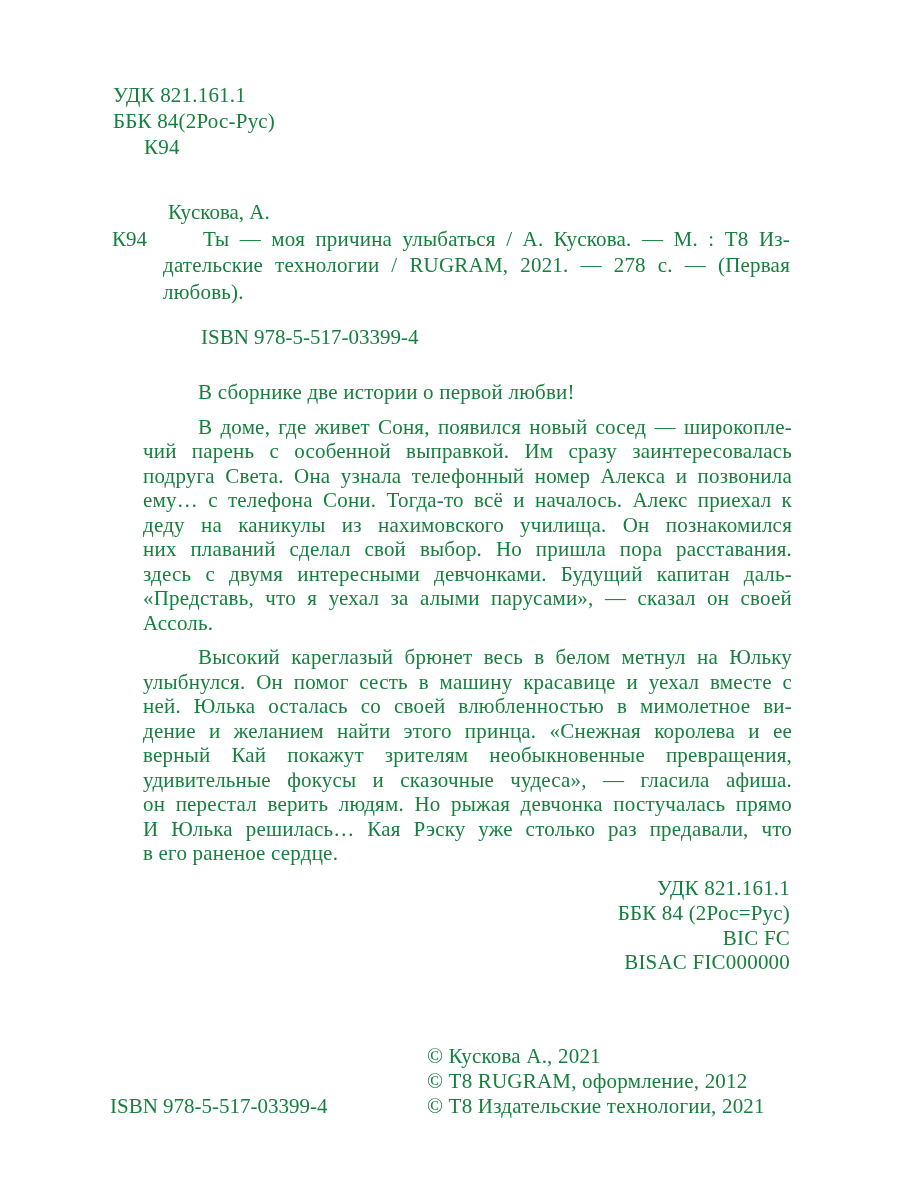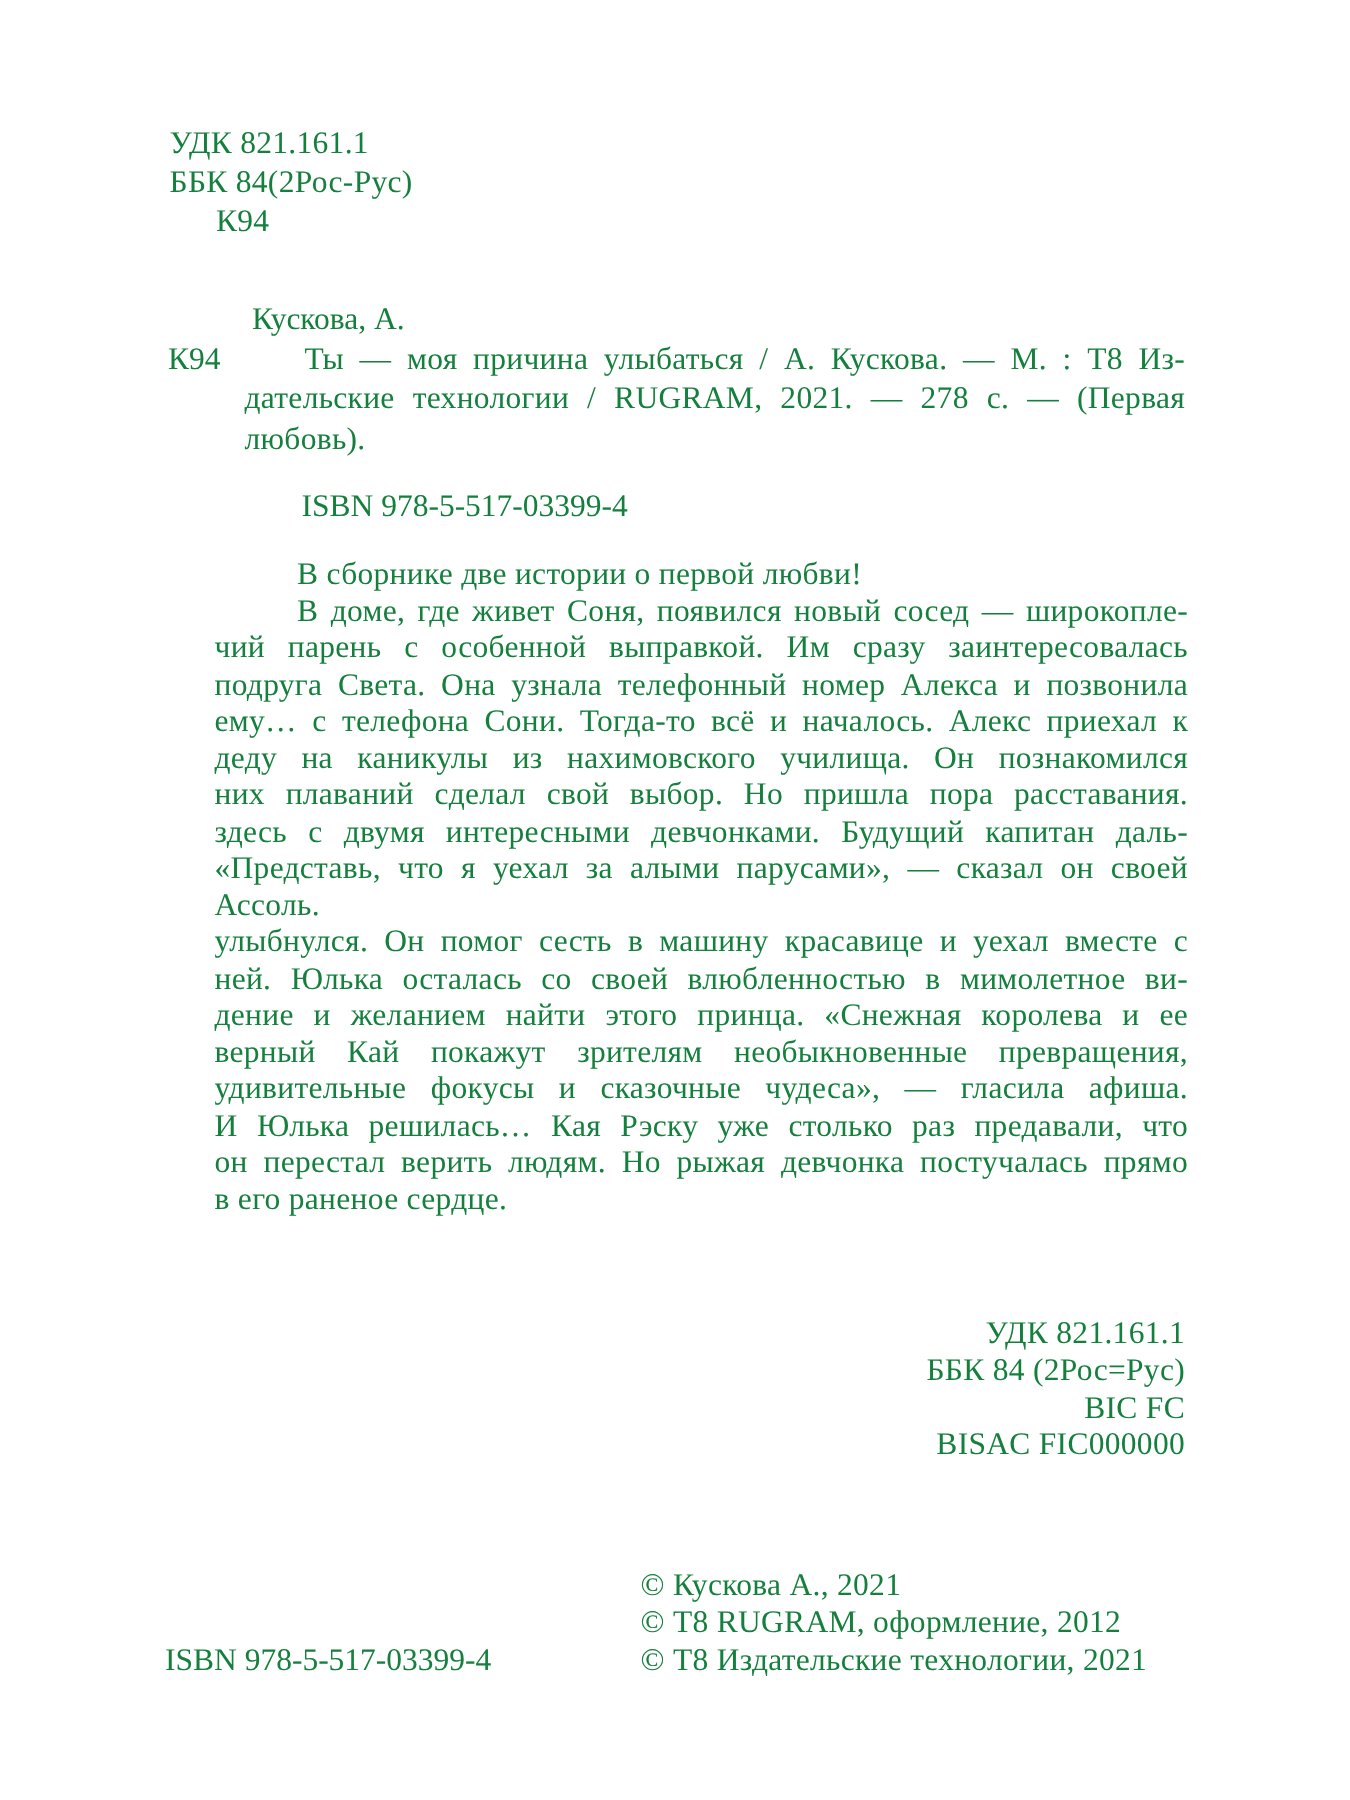--- a/index.html
+++ b/index.html
@@ -27,21 +27,21 @@
   #top-codes .ln:nth-child(3){padding-left:31px;}
   
   #bib-author{left:168px;top:199px;line-height:26px;}
   #bib-code{left:112px;top:226px;line-height:26px;}
   #bib-entry{left:163px;top:226px;width:627px;line-height:26.3px;}
   #bib-entry .ln.first{text-indent:40px;}
   
   #isbn-top{left:201px;top:324px;line-height:26px;}
   
   #annotation{left:143px;top:370px;width:649px;line-height:24.5px;}
-  #annotation .ln.first{text-indent:55px;}
+  #annotation .ln.first{text-indent:55px;margin-top:10px;}
   
   #codes-right{right:110px;top:876px;line-height:24.8px;}
   #codes-right .ln{text-align:right;text-align-last:right;}
   
   #copyright{left:427px;top:1044px;line-height:25px;}
   #copyright .ln{text-align:right;text-align-last:left;}
   
   #isbn-bottom{left:110px;top:1094px;line-height:25px;}
 </style>
 </head>
@@ -71,27 +71,28 @@
       <div class="ln first last nojust">В сборнике две истории о первой любви!</div>
       <div class="ln first">В доме, где живет Соня, появился новый сосед — широкопле-</div>
       <div class="ln">чий парень с особенной выправкой. Им сразу заинтересовалась</div>
       <div class="ln">подруга Света. Она узнала телефонный номер Алекса и позвонила</div>
       <div class="ln">ему… с телефона Сони. Тогда-то всё и началось. Алекс приехал к</div>
       <div class="ln">деду на каникулы из нахимовского училища. Он познакомился</div>
       <div class="ln">них плаваний сделал свой выбор. Но пришла пора расставания.</div>
       <div class="ln">здесь с двумя интересными девчонками. Будущий капитан даль-</div>
       <div class="ln">«Представь, что я уехал за алыми парусами», — сказал он своей</div>
       <div class="ln last">Ассоль.</div>
+      <div class="ln first">Высокий кареглазый брюнет весь в белом метнул на Юльку</div>
       <div class="ln">улыбнулся. Он помог сесть в машину красавице и уехал вместе с</div>
       <div class="ln">ней. Юлька осталась со своей влюбленностью в мимолетное ви-</div>
       <div class="ln">дение и желанием найти этого принца. «Снежная королева и ее</div>
       <div class="ln">верный Кай покажут зрителям необыкновенные превращения,</div>
       <div class="ln">удивительные фокусы и сказочные чудеса», — гласила афиша.</div>
+      <div class="ln">он перестал верить людям. Но рыжая девчонка постучалась прямо</div>
       <div class="ln">И Юлька решилась… Кая Рэску уже столько раз предавали, что</div>
-      <div class="ln">он перестал верить людям. Но рыжая девчонка постучалась прямо</div>
       <div class="ln last">в его раненое сердце.</div>
     </div>
 
   <div class="abs" id="codes-right">
       <div class="ln first">УДК 821.161.1</div>
       <div class="ln">ББК 84 (2Рос=Рус)</div>
       <div class="ln">BIC FC</div>
       <div class="ln last">BISAC FIC000000</div>
     </div>
 

